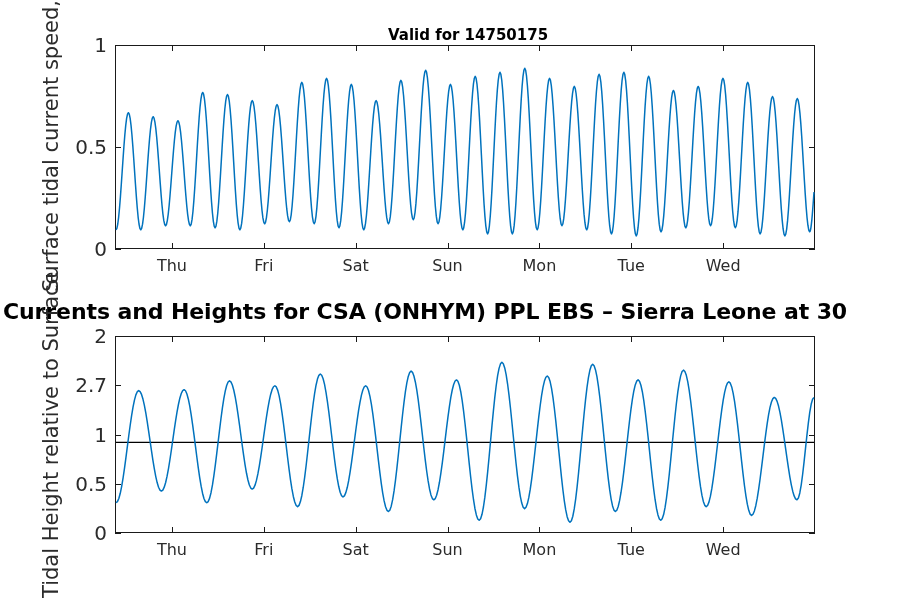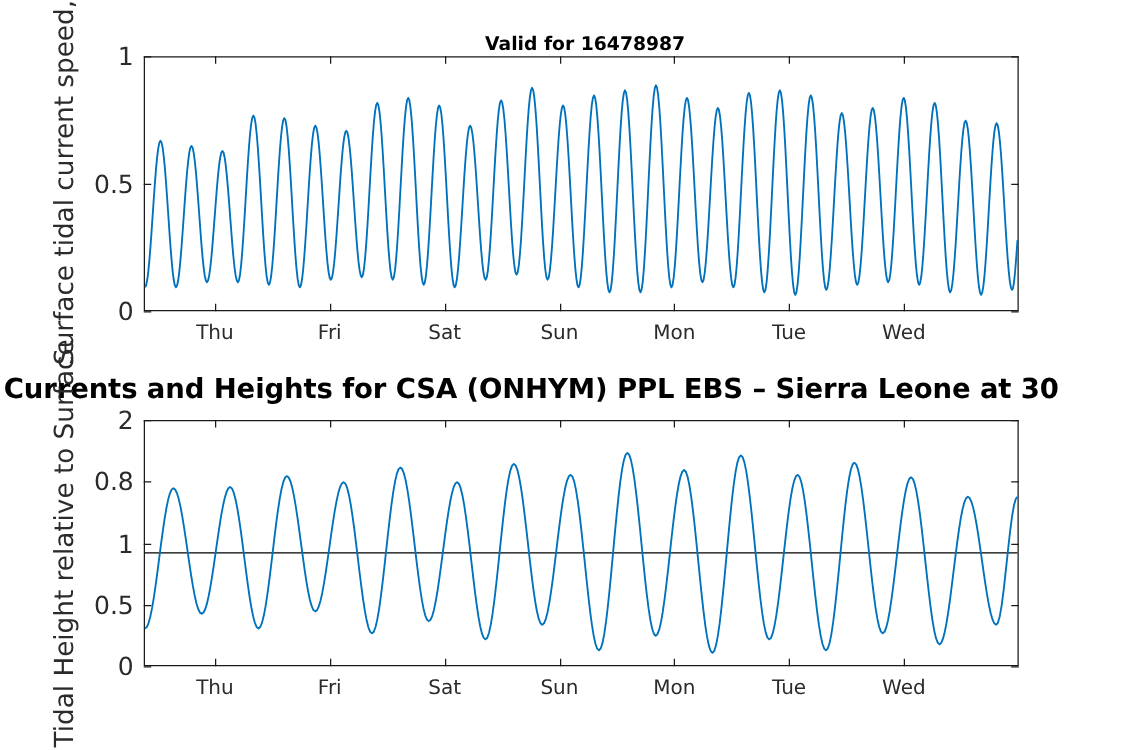--- a/index.html
+++ b/index.html
@@ -141,21 +141,21 @@
       <div class="ticklabel-x" style="left: 539.409px; top: 258px;">Mon</div>
       <div class="ticklabel-x" style="left: 631.273px; top: 258px;">Tue</div>
       <div class="ticklabel-x" style="left: 723.136px; top: 258px;">Wed</div>
     </div>
   <div id="ylabels-top">
       <div class="ticklabel-y" style="width: 107px; left: 0px; top: 249px;">0</div>
       <div class="ticklabel-y" style="width: 107px; left: 0px; top: 147px;">0.5</div>
       <div class="ticklabel-y" style="width: 107px; left: 0px; top: 45px;">1</div>
     </div>
 
-  <div class="subtitle" id="subtitle-top" style="left:388px; top:28px;">Valid for 16478987</div>
+  <div class="subtitle" id="subtitle-top" style="left:388px; top:28px;">Valid for 14750175</div>
 
   <div class="ylabel" id="ylabel-top" style="left:41px; top:292px;">Surface tidal current speed, kn</div>
 
   <div class="maintitle" id="maintitle" style="left:3px; top:301px;">Currents and Heights for CSA (ONHYM) PPL EBS  – Sierra Leone at 30</div>
 
   <div class="axes" id="axes-bottom" style="left:115px; top:336px; width:700px; height:197px;">
     <svg class="plotsvg" id="svg-bottom" viewBox="0 0 700 197" preserveAspectRatio="none">
         <line x1="0" x2="700" y1="106.38" y2="106.38" stroke="#000000" stroke-width="1.2"></line>
         <path d="M0.00 167.45 L1.42 166.36 L2.85 163.14 L4.27 157.90 L5.69 150.86 L7.11 142.28 L8.54 132.49 L9.96 121.86 L11.38 110.81 L12.80 99.76 L14.23 89.14 L15.65 79.35 L17.07 70.76 L18.50 63.72 L19.92 58.49 L21.34 55.26 L22.76 54.18 L24.19 55.15 L25.61 58.04 L27.03 62.72 L28.46 69.03 L29.88 76.72 L31.30 85.49 L32.72 95.01 L34.15 104.90 L35.57 114.80 L36.99 124.32 L38.41 133.09 L39.84 140.77 L41.26 147.08 L42.68 151.77 L44.11 154.66 L45.53 155.63 L46.95 154.65 L48.37 151.73 L49.80 147.00 L51.22 140.63 L52.64 132.87 L54.07 124.01 L55.49 114.40 L56.91 104.41 L58.33 94.42 L59.76 84.81 L61.18 75.95 L62.60 68.19 L64.02 61.82 L65.45 57.09 L66.87 54.17 L68.29 53.19 L69.72 54.29 L71.14 57.54 L72.56 62.82 L73.98 69.92 L75.41 78.58 L76.83 88.46 L78.25 99.17 L79.67 110.32 L81.10 121.47 L82.52 132.18 L83.94 142.06 L85.37 150.72 L86.79 157.82 L88.21 163.10 L89.63 166.35 L91.06 167.45 L92.48 166.27 L93.90 162.76 L95.33 157.07 L96.75 149.42 L98.17 140.09 L99.59 129.45 L101.02 117.90 L102.44 105.89 L103.86 93.88 L105.28 82.33 L106.71 71.69 L108.13 62.36 L109.55 54.70 L110.98 49.01 L112.40 45.51 L113.82 44.32 L115.24 45.38 L116.67 48.49 L118.09 53.54 L119.51 60.34 L120.93 68.62 L122.36 78.07 L123.78 88.33 L125.20 98.99 L126.63 109.66 L128.05 119.91 L129.47 129.36 L130.89 137.65 L132.32 144.45 L133.74 149.50 L135.16 152.61 L136.59 153.66 L138.01 152.66 L139.43 149.69 L140.85 144.86 L142.28 138.37 L143.70 130.46 L145.12 121.43 L146.54 111.64 L147.97 101.45 L149.39 91.27 L150.81 81.48 L152.24 72.45 L153.66 64.54 L155.08 58.05 L156.50 53.22 L157.93 50.25 L159.35 49.25 L160.77 50.42 L162.20 53.90 L163.62 59.54 L165.04 67.14 L166.46 76.39 L167.89 86.95 L169.31 98.41 L170.73 110.32 L172.15 122.23 L173.58 133.69 L175.00 144.25 L176.42 153.50 L177.85 161.10 L179.27 166.74 L180.69 170.22 L182.11 171.39 L183.54 170.10 L184.96 166.29 L186.38 160.10 L187.80 151.77 L189.23 141.62 L190.65 130.04 L192.07 117.48 L193.50 104.41 L194.92 91.34 L196.34 78.78 L197.76 67.20 L199.19 57.05 L200.61 48.72 L202.03 42.53 L203.46 38.72 L204.88 37.43 L206.30 38.62 L207.72 42.15 L209.15 47.89 L210.57 55.61 L211.99 65.01 L213.41 75.74 L214.84 87.38 L216.26 99.48 L217.68 111.59 L219.11 123.23 L220.53 133.96 L221.95 143.36 L223.37 151.08 L224.80 156.82 L226.22 160.35 L227.64 161.54 L229.07 160.46 L230.49 157.27 L231.91 152.08 L233.33 145.10 L234.76 136.59 L236.18 126.88 L237.60 116.35 L239.02 105.40 L240.45 94.44 L241.87 83.91 L243.29 74.20 L244.72 65.69 L246.14 58.71 L247.56 53.52 L248.98 50.33 L250.41 49.25 L251.83 50.47 L253.25 54.09 L254.67 59.96 L256.10 67.86 L257.52 77.49 L258.94 88.47 L260.37 100.39 L261.79 112.78 L263.21 125.18 L264.63 137.10 L266.06 148.08 L267.48 157.71 L268.90 165.61 L270.33 171.48 L271.75 175.09 L273.17 176.31 L274.59 174.95 L276.02 170.92 L277.44 164.36 L278.86 155.54 L280.28 144.80 L281.71 132.53 L283.13 119.23 L284.55 105.40 L285.98 91.56 L287.40 78.26 L288.82 65.99 L290.24 55.25 L291.67 46.43 L293.09 39.87 L294.51 35.84 L295.93 34.48 L297.36 35.72 L298.78 39.42 L300.20 45.43 L301.63 53.52 L303.05 63.37 L304.47 74.61 L305.89 86.80 L307.32 99.48 L308.74 112.17 L310.16 124.36 L311.59 135.60 L313.01 145.45 L314.43 153.54 L315.85 159.55 L317.28 163.25 L318.70 164.50 L320.12 163.33 L321.54 159.88 L322.97 154.29 L324.39 146.75 L325.81 137.57 L327.24 127.10 L328.66 115.74 L330.08 103.92 L331.50 92.10 L332.93 80.74 L334.35 70.26 L335.77 61.08 L337.20 53.55 L338.62 47.95 L340.04 44.50 L341.46 43.34 L342.89 44.70 L344.31 48.74 L345.73 55.29 L347.15 64.11 L348.58 74.86 L350.00 87.12 L351.42 100.42 L352.85 114.26 L354.27 128.10 L355.69 141.40 L357.11 153.66 L358.54 164.41 L359.96 173.23 L361.38 179.78 L362.80 183.82 L364.23 185.18 L365.65 183.65 L367.07 179.11 L368.50 171.73 L369.92 161.81 L371.34 149.72 L372.76 135.93 L374.19 120.96 L375.61 105.40 L377.03 89.83 L378.46 74.86 L379.88 61.07 L381.30 48.98 L382.72 39.06 L384.15 31.68 L385.57 27.14 L386.99 25.61 L388.41 27.03 L389.84 31.23 L391.26 38.06 L392.68 47.25 L394.11 58.44 L395.53 71.21 L396.95 85.07 L398.37 99.48 L399.80 113.90 L401.22 127.76 L402.64 140.53 L404.07 151.72 L405.49 160.91 L406.91 167.74 L408.33 171.94 L409.76 173.36 L411.18 172.07 L412.60 168.26 L414.02 162.07 L415.45 153.74 L416.87 143.59 L418.29 132.01 L419.72 119.45 L421.14 106.38 L422.56 93.31 L423.98 80.75 L425.41 69.17 L426.83 59.02 L428.25 50.69 L429.67 44.50 L431.10 40.69 L432.52 39.40 L433.94 40.82 L435.37 45.02 L436.79 51.85 L438.21 61.04 L439.63 72.23 L441.06 85.00 L442.48 98.86 L443.90 113.27 L445.33 127.69 L446.75 141.55 L448.17 154.32 L449.59 165.51 L451.02 174.70 L452.44 181.53 L453.86 185.73 L455.28 187.15 L456.71 185.62 L458.13 181.08 L459.55 173.70 L460.98 163.78 L462.40 151.69 L463.82 137.90 L465.24 122.93 L466.67 107.37 L468.09 91.80 L469.51 76.83 L470.93 63.04 L472.36 50.95 L473.78 41.03 L475.20 33.65 L476.63 29.11 L478.05 27.58 L479.47 29.01 L480.89 33.24 L482.32 40.11 L483.74 49.36 L485.16 60.63 L486.59 73.49 L488.01 87.44 L489.43 101.95 L490.85 116.46 L492.28 130.41 L493.70 143.26 L495.12 154.53 L496.54 163.78 L497.97 170.65 L499.39 174.89 L500.81 176.31 L502.24 175.04 L503.66 171.25 L505.08 165.11 L506.50 156.84 L507.93 146.77 L509.35 135.27 L510.77 122.80 L512.20 109.83 L513.62 96.86 L515.04 84.38 L516.46 72.89 L517.89 62.81 L519.31 54.55 L520.73 48.40 L522.15 44.62 L523.58 43.34 L525.00 44.70 L526.42 48.74 L527.85 55.29 L529.27 64.11 L530.69 74.86 L532.11 87.12 L533.54 100.42 L534.96 114.26 L536.38 128.10 L537.80 141.40 L539.23 153.66 L540.65 164.41 L542.07 173.23 L543.50 179.78 L544.92 183.82 L546.34 185.18 L547.76 183.72 L549.19 179.41 L550.61 172.40 L552.03 162.97 L553.46 151.47 L554.88 138.36 L556.30 124.13 L557.72 109.34 L559.15 94.54 L560.57 80.31 L561.99 67.20 L563.41 55.70 L564.84 46.27 L566.26 39.26 L567.68 34.95 L569.11 33.49 L570.53 34.81 L571.95 38.74 L573.37 45.11 L574.80 53.68 L576.22 64.13 L577.64 76.05 L579.07 88.99 L580.49 102.44 L581.91 115.89 L583.33 128.83 L584.76 140.75 L586.18 151.20 L587.60 159.77 L589.02 166.14 L590.45 170.07 L591.87 171.39 L593.29 170.18 L594.72 166.59 L596.14 160.77 L597.56 152.93 L598.98 143.37 L600.41 132.47 L601.83 120.65 L603.25 108.35 L604.67 96.05 L606.10 84.23 L607.52 73.33 L608.94 63.77 L610.37 55.93 L611.79 50.11 L613.21 46.52 L614.63 45.31 L616.06 46.61 L617.48 50.45 L618.90 56.68 L620.33 65.07 L621.75 75.30 L623.17 86.96 L624.59 99.62 L626.02 112.78 L627.44 125.95 L628.86 138.60 L630.28 150.27 L631.71 160.49 L633.13 168.88 L634.55 175.12 L635.98 178.96 L637.40 180.25 L638.82 179.11 L640.24 175.72 L641.67 170.21 L643.09 162.80 L644.51 153.77 L645.93 143.47 L647.36 132.29 L648.78 120.66 L650.20 109.04 L651.63 97.86 L653.05 87.55 L654.47 78.52 L655.89 71.11 L657.32 65.61 L658.74 62.22 L660.16 61.07 L661.59 62.06 L663.01 65.01 L664.43 69.79 L665.85 76.22 L667.28 84.05 L668.70 92.99 L670.12 102.69 L671.54 112.78 L672.97 122.87 L674.39 132.57 L675.81 141.51 L677.24 149.35 L678.66 155.78 L680.08 160.56 L681.50 163.50 L682.93 164.50 L684.35 162.73 L685.77 157.57 L687.20 149.35 L688.62 138.64 L690.04 126.17 L691.46 112.78 L692.89 99.40 L694.31 86.93 L695.73 76.22 L697.15 68.00 L698.58 62.83 L700.00 61.07" fill="none" stroke="#0072BD" stroke-width="1.5" stroke-linejoin="round"></path>
       </svg>
@@ -194,19 +194,19 @@
       <div class="ticklabel-x" style="left: 355.682px; top: 542px;">Sat</div>
       <div class="ticklabel-x" style="left: 447.546px; top: 542px;">Sun</div>
       <div class="ticklabel-x" style="left: 539.409px; top: 542px;">Mon</div>
       <div class="ticklabel-x" style="left: 631.273px; top: 542px;">Tue</div>
       <div class="ticklabel-x" style="left: 723.136px; top: 542px;">Wed</div>
     </div>
   <div id="ylabels-bottom">
       <div class="ticklabel-y" style="width: 107px; left: 0px; top: 533px;">0</div>
       <div class="ticklabel-y" style="width: 107px; left: 0px; top: 483.75px;">0.5</div>
       <div class="ticklabel-y" style="width: 107px; left: 0px; top: 434.5px;">1</div>
-      <div class="ticklabel-y" style="width: 107px; left: 0px; top: 385.25px;">0.8</div>
+      <div class="ticklabel-y" style="width: 107px; left: 0px; top: 385.25px;">2.7</div>
       <div class="ticklabel-y" style="width: 107px; left: 0px; top: 336px;">2</div>
     </div>
 
   <div class="ylabel" id="ylabel-bottom" style="left:41px; top:598px;">Tidal Height relative to Surface</div>
 
 </div>
 
 </body></html>

